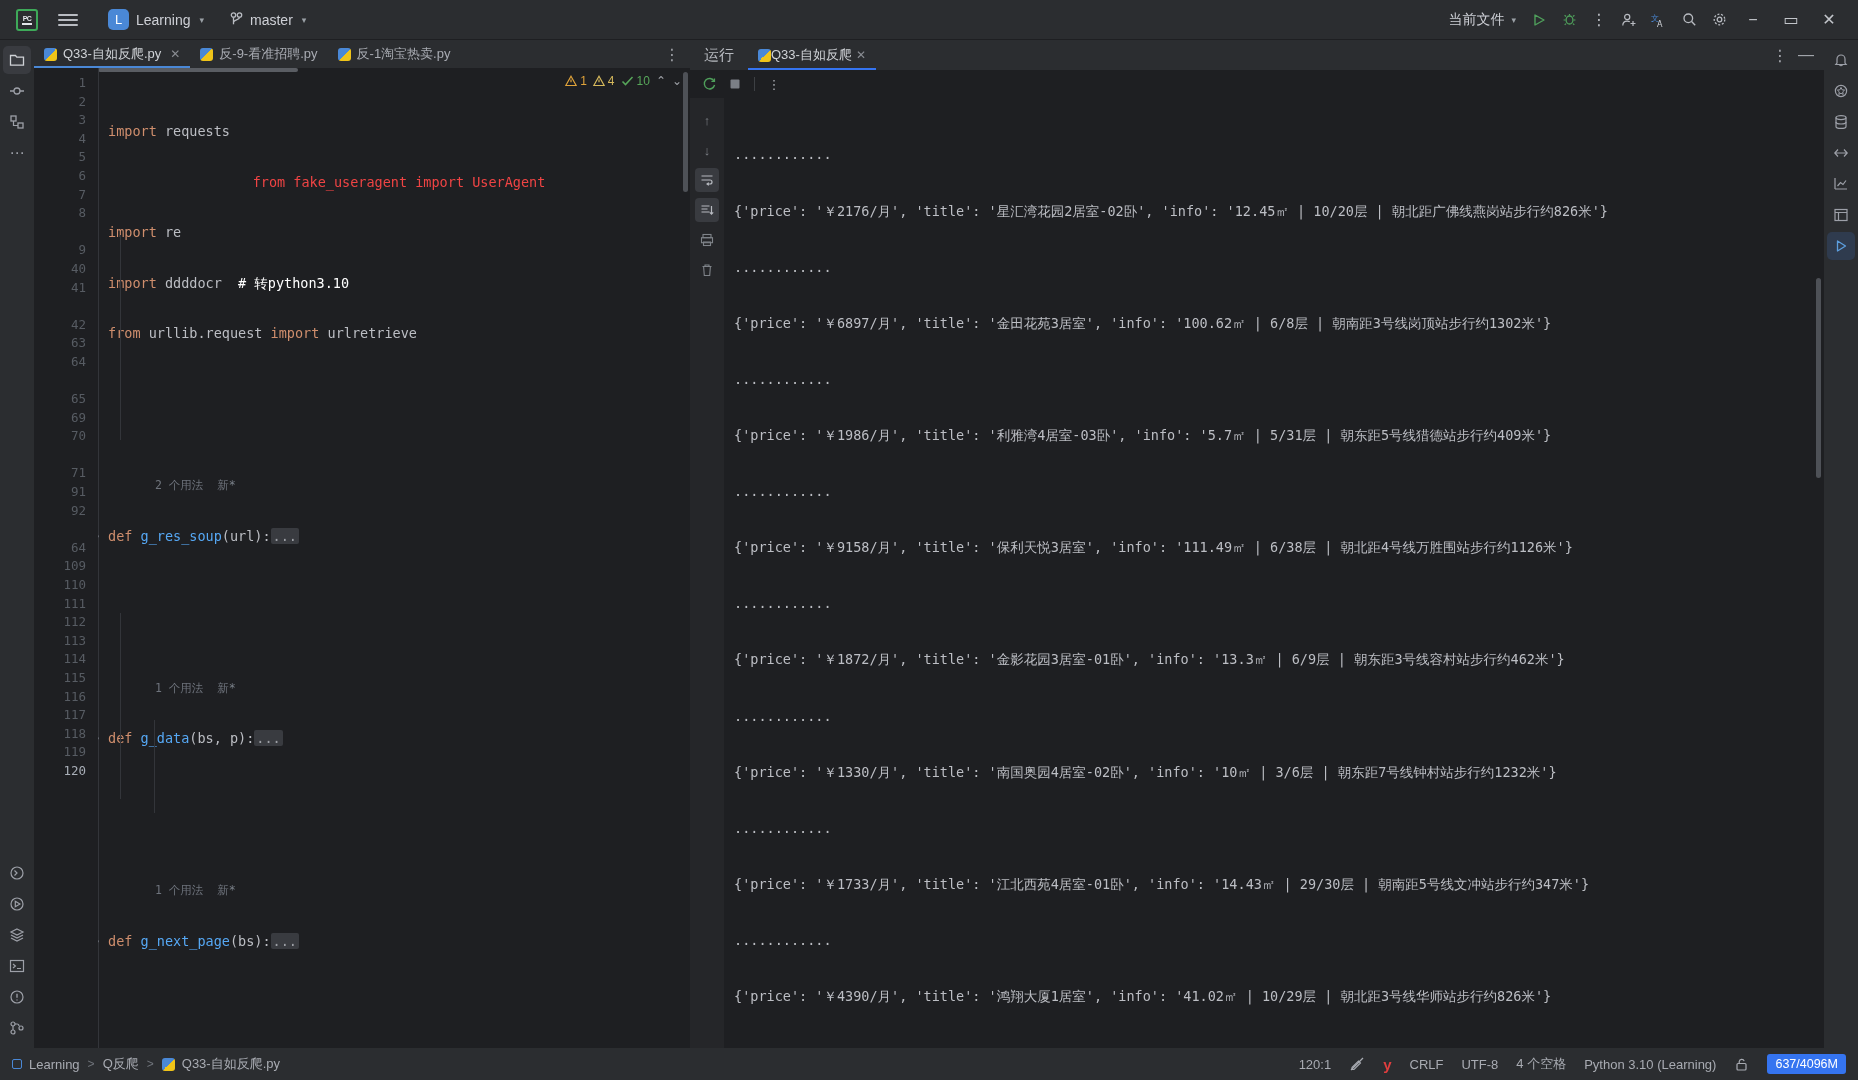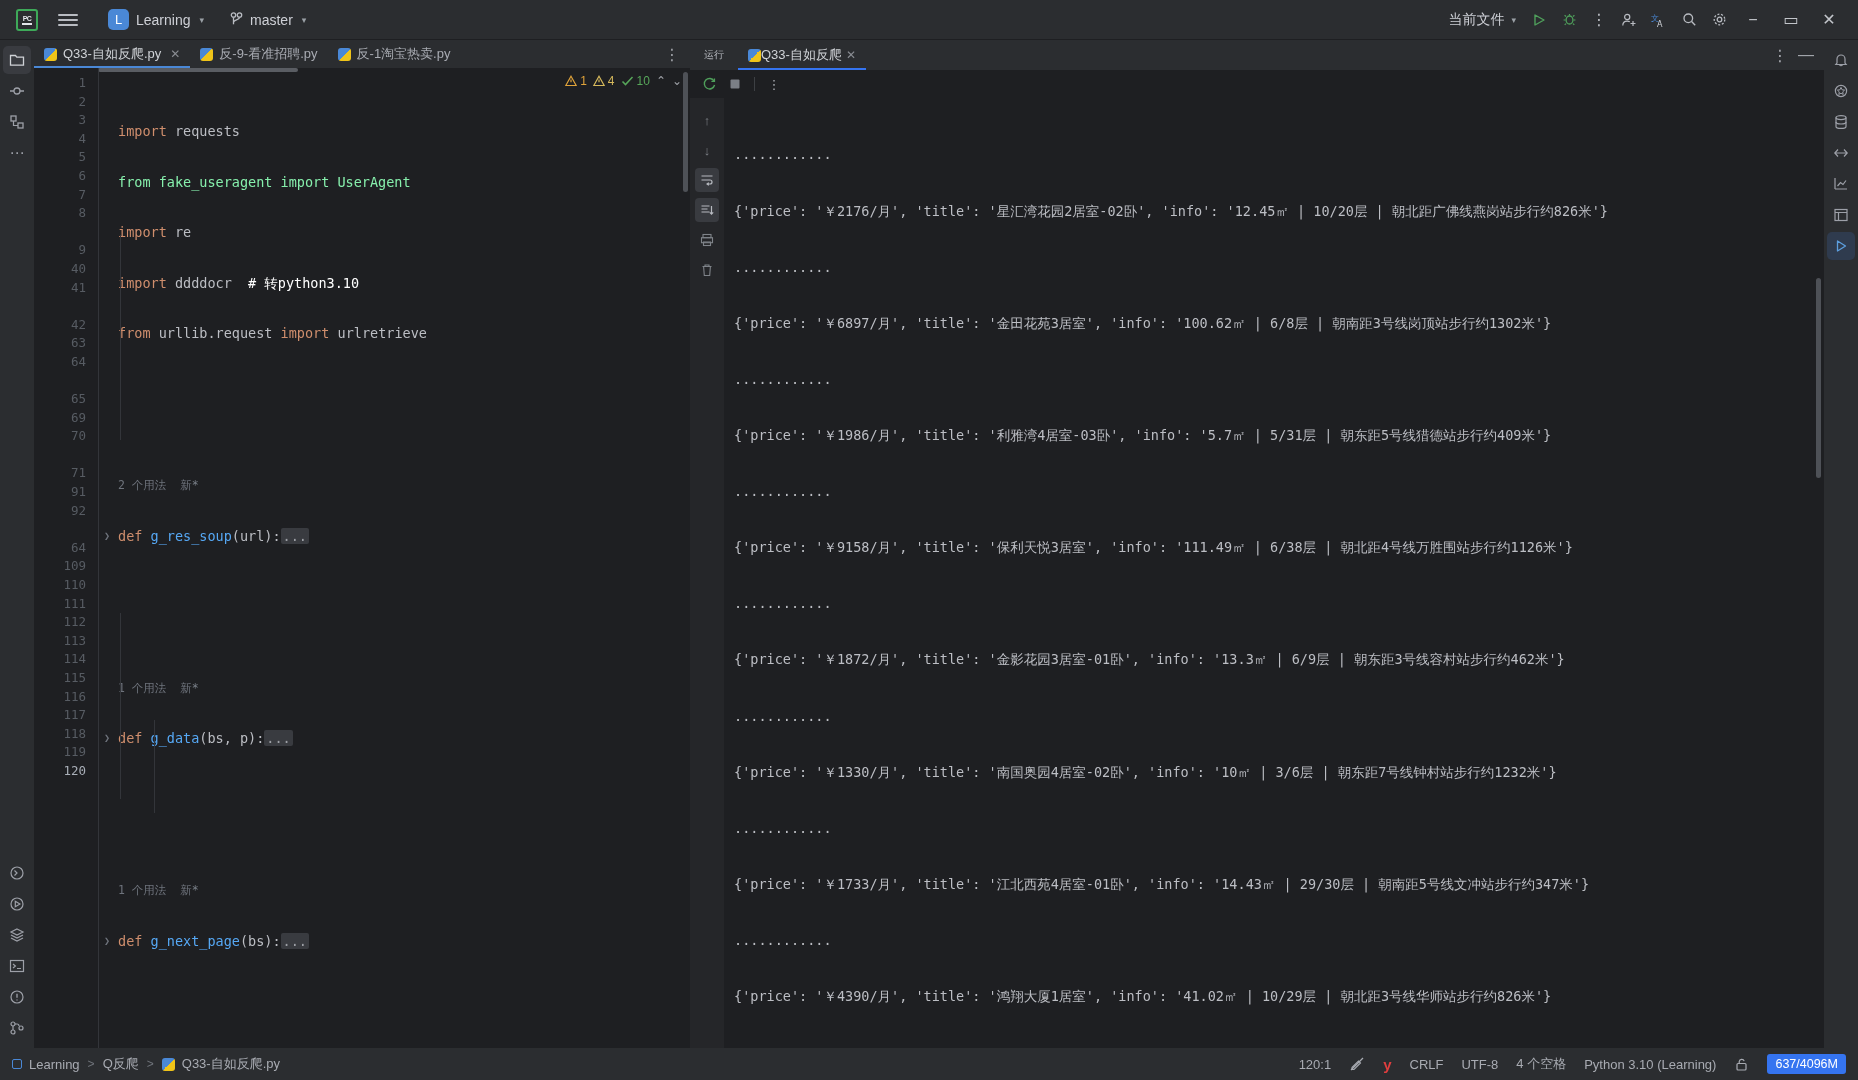--- a/index.html
+++ b/index.html
@@ -89,45 +89,45 @@
   .ib { display:flex; align-items:center; gap:3px; }
   .warn-t { color:#e0a33a; }
   .warn-y { color:#d6b95c; }
   .ok-g { color:#57a65a; }
   .gutter {
     width:64px; flex:0 0 64px; background:#1e1f22; padding-top:6px; text-align:right;
     font-family:"DejaVu Sans Mono", monospace; font-size:12.5px; color:#575c63;
     position:relative; user-select:none;
   }
   .code {
-    flex:1; padding-top:6px; padding-left:20px; font-family:"DejaVu Sans Mono", monospace;
+    flex:1; padding-top:6px; padding-left:10px; font-family:"DejaVu Sans Mono", monospace;
     font-size:13.5px; position:relative; overflow:hidden; white-space:pre;
   }
   .ln { height:18.6px; line-height:18.6px; padding-right:12px; }
   .ln.cur { color:#a9afb8; }
   .cl { height:18.6px; line-height:18.6px; color:#bcbec4; position:relative;}
-  .hint { color:#6e737c; font-size:11.5px; height:18.6px; line-height:18.6px;}
+  .hint { color:#6e737c; font-size:11.5px; height:18.6px; line-height:18.6px;margin-left:47px;}
   .hint .star { color:#7a8089; }
   .kw { color:#cf8e6d; }
   .fn { color:#56a8f5; }
   .cmt { color:#ffffff; }
   .imp { color:#bcbec4; }
-  .dim { color:#86efac; }
+  .dim { color:#ef4444;text-align:center; }
   .ellip { background:#393b40; color:#9da0a6; padding:0 2px; border-radius:2px;}
   .fold { position:absolute; left:-14px; color:#6e737c; font-size:10px; }
   .vline { position:absolute; top:0; bottom:0; width:1px; background:#33353a; }
   .scroll-v {
     position:absolute; right:2px; top:4px; width:5px; height:120px; background:#4e5157; border-radius:3px;
   }
   .hscroll { position:absolute; left:64px; top:0px; width:200px; height:4px; background:#5a5d63; border-radius:2px;}
 
   
   .run-pane { flex:1; display:flex; flex-direction:column; min-width:0; background:#1e1f22; }
   .run-head { height:30px; background:#2b2d30; display:flex; align-items:stretch; flex:0 0 30px;}
-  .rh-label { display:flex; align-items:center; padding:0 14px; font-size:10px; color:#b5b8be; cursor:pointer;}
+  .rh-label { display:flex; align-items:center; padding:0 14px; font-size:15px; color:#b5b8be; cursor:pointer;}
   .rh-tab {
     display:flex; align-items:center; padding:0 10px; font-size:13px; color:#cfd2d6;
     position:relative; cursor:pointer;
   }
   .rh-tab::after { content:''; position:absolute; left:0; right:0; bottom:0; height:2px; background:#3574f0;}
   .rh-right { margin-left:auto; display:flex; align-items:center; gap:2px; padding-right:6px;}
   .rh-ic { width:24px; height:24px; display:flex; align-items:center; justify-content:center; color:#a5a8ae; cursor:pointer;}
 
   .run-toolstrip { height:28px; background:#1e1f22; display:flex; align-items:center; gap:4px; padding-left:8px; flex:0 0 28px;}
   .rt-ic { width:22px; height:22px; display:flex; align-items:center; justify-content:center; color:#a5a8ae; cursor:pointer; font-size:13px;}

